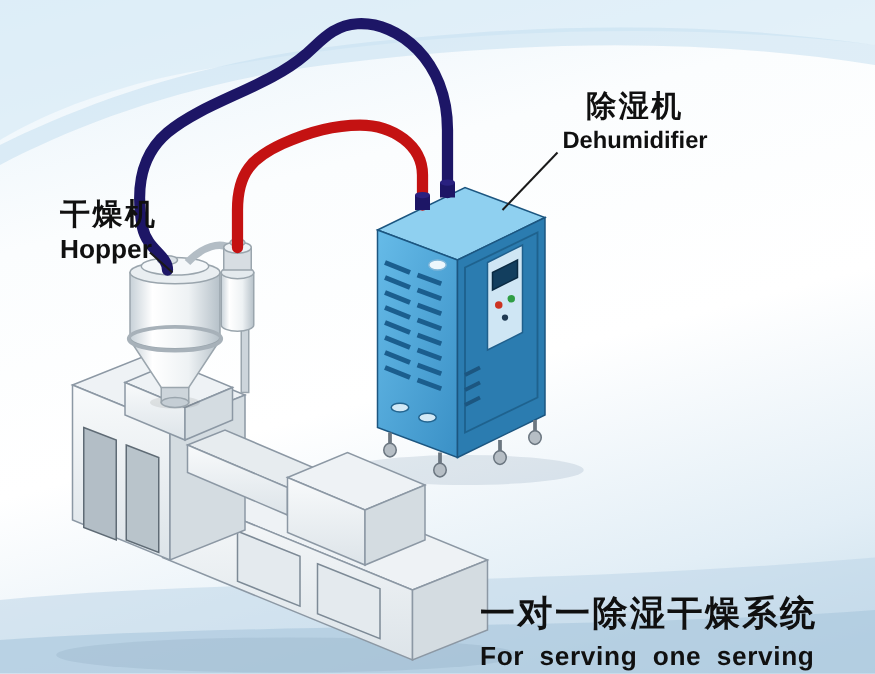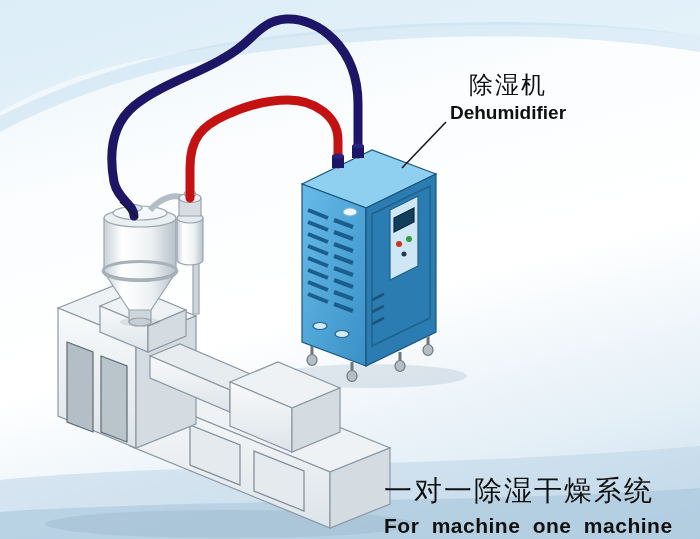--- a/index.html
+++ b/index.html
@@ -3,21 +3,21 @@
 <meta charset="utf-8">
 <style>
   html,body{margin:0;padding:0;background:#e9eef2;}
   .stage{
     position:relative;width:700px;height:539px;overflow:hidden;margin:0 auto;
     background:linear-gradient(165deg,#e6f2fa 0%,#fbfdfe 28%,#ffffff 55%,#e2eef6 82%,#c6dcea 100%);
     font-family:"DejaVu Sans",sans-serif;
   }
   .stage svg{position:absolute;left:0;top:0;}
   .label{position:absolute;z-index:5;color:var(--text,#101010);}
-  .label .cn{font-weight:normal;line-height:1.1;letter-spacing:2px;font-family:"DejaVu Sans",sans-serif;}
+  .label .cn{font-weight:bold;line-height:1.1;letter-spacing:2px;font-family:"DejaVu Sans",sans-serif;}
   .label .en{font-weight:bold;font-family:Liberation Sans, sans-serif;line-height:1.1;}
   .hopper-label{left:48px;top:158px;}
   .hopper-label .cn{font-size:24px;}
   .hopper-label .en{font-size:21px;margin-top:4px;}
   .dehu-label{left:444px;top:72px;width:128px;text-align:center;}
   .dehu-label .cn{font-size:24px;}
   .dehu-label .en{font-size:19px;margin-top:5px;}
   .caption{left:384px;top:436px;}
   .caption .cn{font-size:28px;letter-spacing:2px;margin-top:40px;}
   .caption .en{font-size:21px;margin-top:7px;word-spacing:6px;letter-spacing:.5px;}
@@ -154,23 +154,27 @@
       <path d="M332,156 h12 v12 h-12 Z" fill="#1d1666"></path>
       <ellipse cx="338" cy="156" rx="6" ry="2.5" fill="#2a2180"></ellipse>
     </g>
 
     <g stroke="#1a1a1a" stroke-width="1.6">
       <path d="M120,202 L138,218"></path>
       <path d="M446,122 L402,168"></path>
     </g>
   </svg>
 
+  <div class="label hopper-label">
+    <div class="cn">干燥机</div>
+    <div class="en">Hopper</div>
+  </div>
 
   <div class="label dehu-label">
     <div class="cn">除湿机</div>
     <div class="en">Dehumidifier</div>
   </div>
 
   <div class="label caption">
     <div class="cn">一对一除湿干燥系统</div>
-    <div class="en">For machine one machine</div>
+    <div class="en">For serving one serving</div>
   </div>
 </div>
 
 </body></html>

